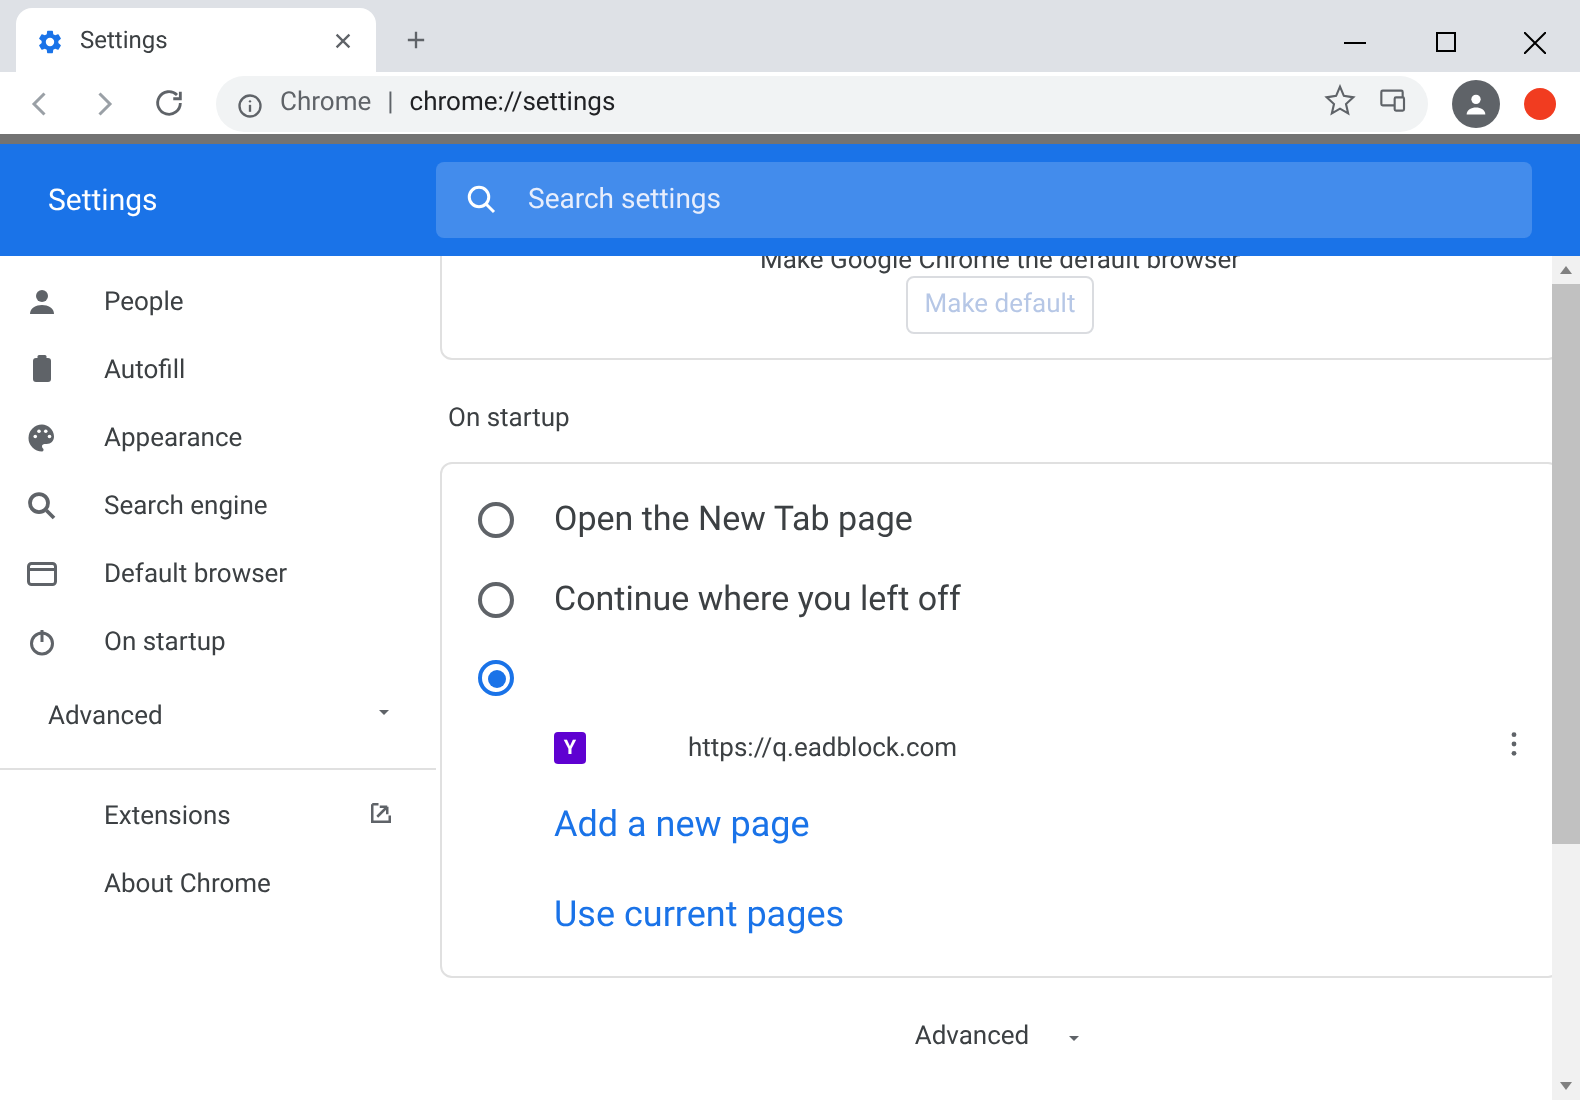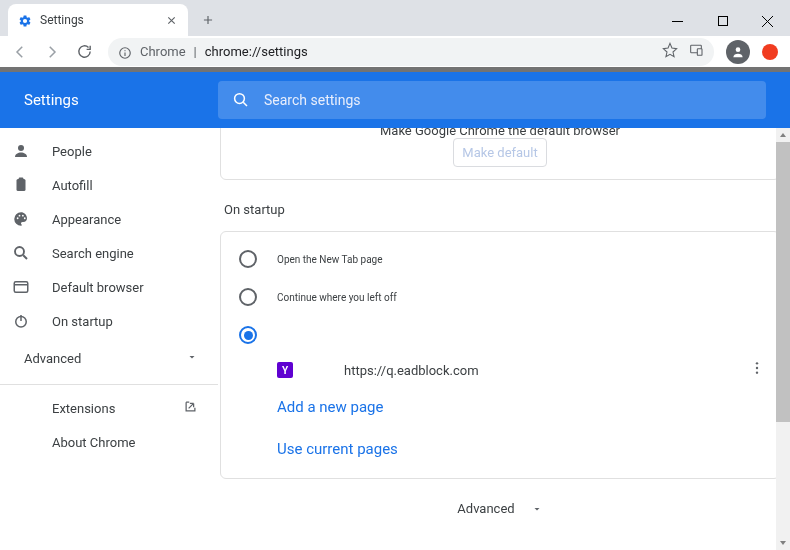--- a/index.html
+++ b/index.html
@@ -49,33 +49,33 @@
 
 .main { flex: 1; overflow: hidden; padding: 0 10px 0 2px; position: relative; }
 .card { background: #fff; border: 1px solid #e0e0e0; border-radius: 6px; padding: 0; }
 .card-partial { margin-top: -18px; border-top-left-radius: 0; border-top-right-radius: 0; display: flex; align-items: center; padding: 12px 16px; justify-content: space-between; flex-direction: column; }
 .card-partial .txt { font-size: 13px; color: #3c4043; }
 .make-default { border: 1px solid #dadce0; color: #b6c7e6; font-size: 13px; padding: 6px 8px; border-radius: 4px; background: #fff; }
 
 .section-title { font-size: 13px; color: #3c4043; margin: 22px 4px 14px; }
 
 .startup-card { padding: 8px 0; }
-.radio-row { display: flex; align-items: center; padding: 10px 18px; gap: 20px; font-size: 10px; color: #3c4043; }
+.radio-row { display: flex; align-items: center; padding: 10px 18px; gap: 20px; font-size: 17px; color: #3c4043; }
 .radio { width: 18px; height: 18px; border: 2px solid #5f6368; border-radius: 50%; display: flex; align-items: center; justify-content: center; flex-shrink: 0; }
 .radio.checked { border-color: #1a73e8; }
 .radio.checked::after { content: ''; width: 9px; height: 9px; background: #1a73e8; border-radius: 50%; }
 
 .page-row { display: flex; align-items: center; padding: 8px 18px 8px 56px; gap: 14px; position: relative; }
 .page-fav { width: 16px; height: 16px; background: #5f01d1; border-radius: 2px; display:flex;align-items:center;justify-content:center;color:#fff;font-size:10px;font-weight:bold;}
 .page-texts { display: flex; flex-direction: column; margin-left: 37px; }
 .page-title { font-size: 13px; color: #3c4043; }
 .page-url { font-size: 12px; color: #80868b; }
 .page-more { position: absolute; right: 14px; color: #5f6368; }
 
-.link-row { padding: 12px 18px 12px 56px; font-size: 15px; color: #1a73e8; }
+.link-row { padding: 12px 18px 12px 56px; font-size: 18px; color: #1a73e8; }
 
 .footer-adv { display: flex; justify-content: center; align-items: center; padding: 22px 0; gap: 16px; font-size: 13px; color: #3c4043; }
 .footer-adv svg { color: #5f6368; }
 
 .scrollbar { position: absolute; right: 0; top: 0; width: 14px; height: 100%; background: #f1f1f1; }
 .scroll-thumb { position: absolute; width: 14px; background: #c1c1c1; }
 .scroll-arrow { width: 14px; height: 14px; display:flex;align-items:center;justify-content:center; }
 
 </style>
 </head>

